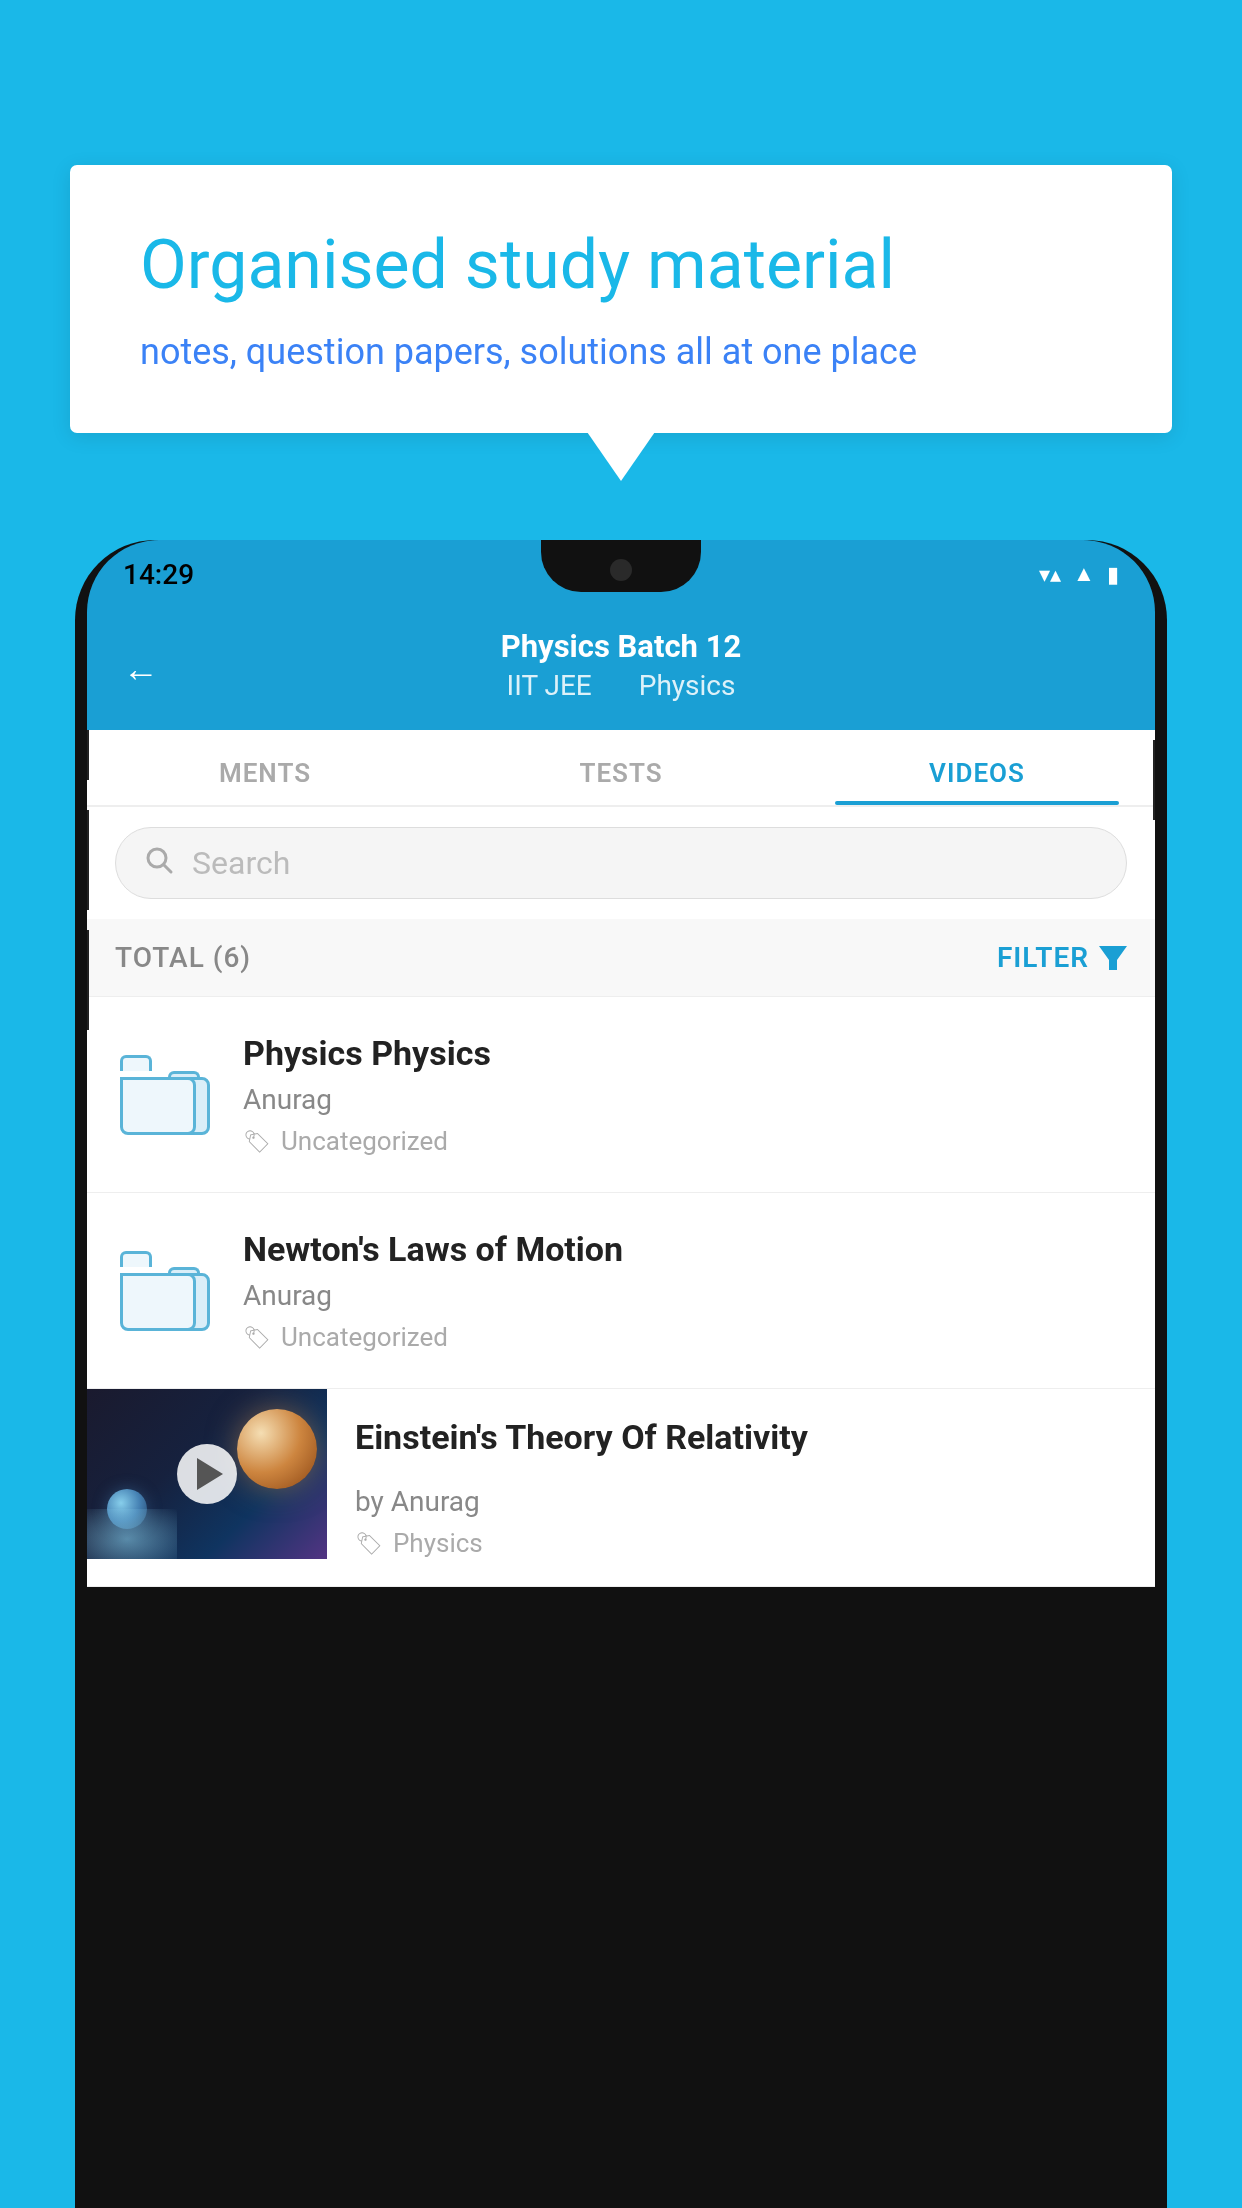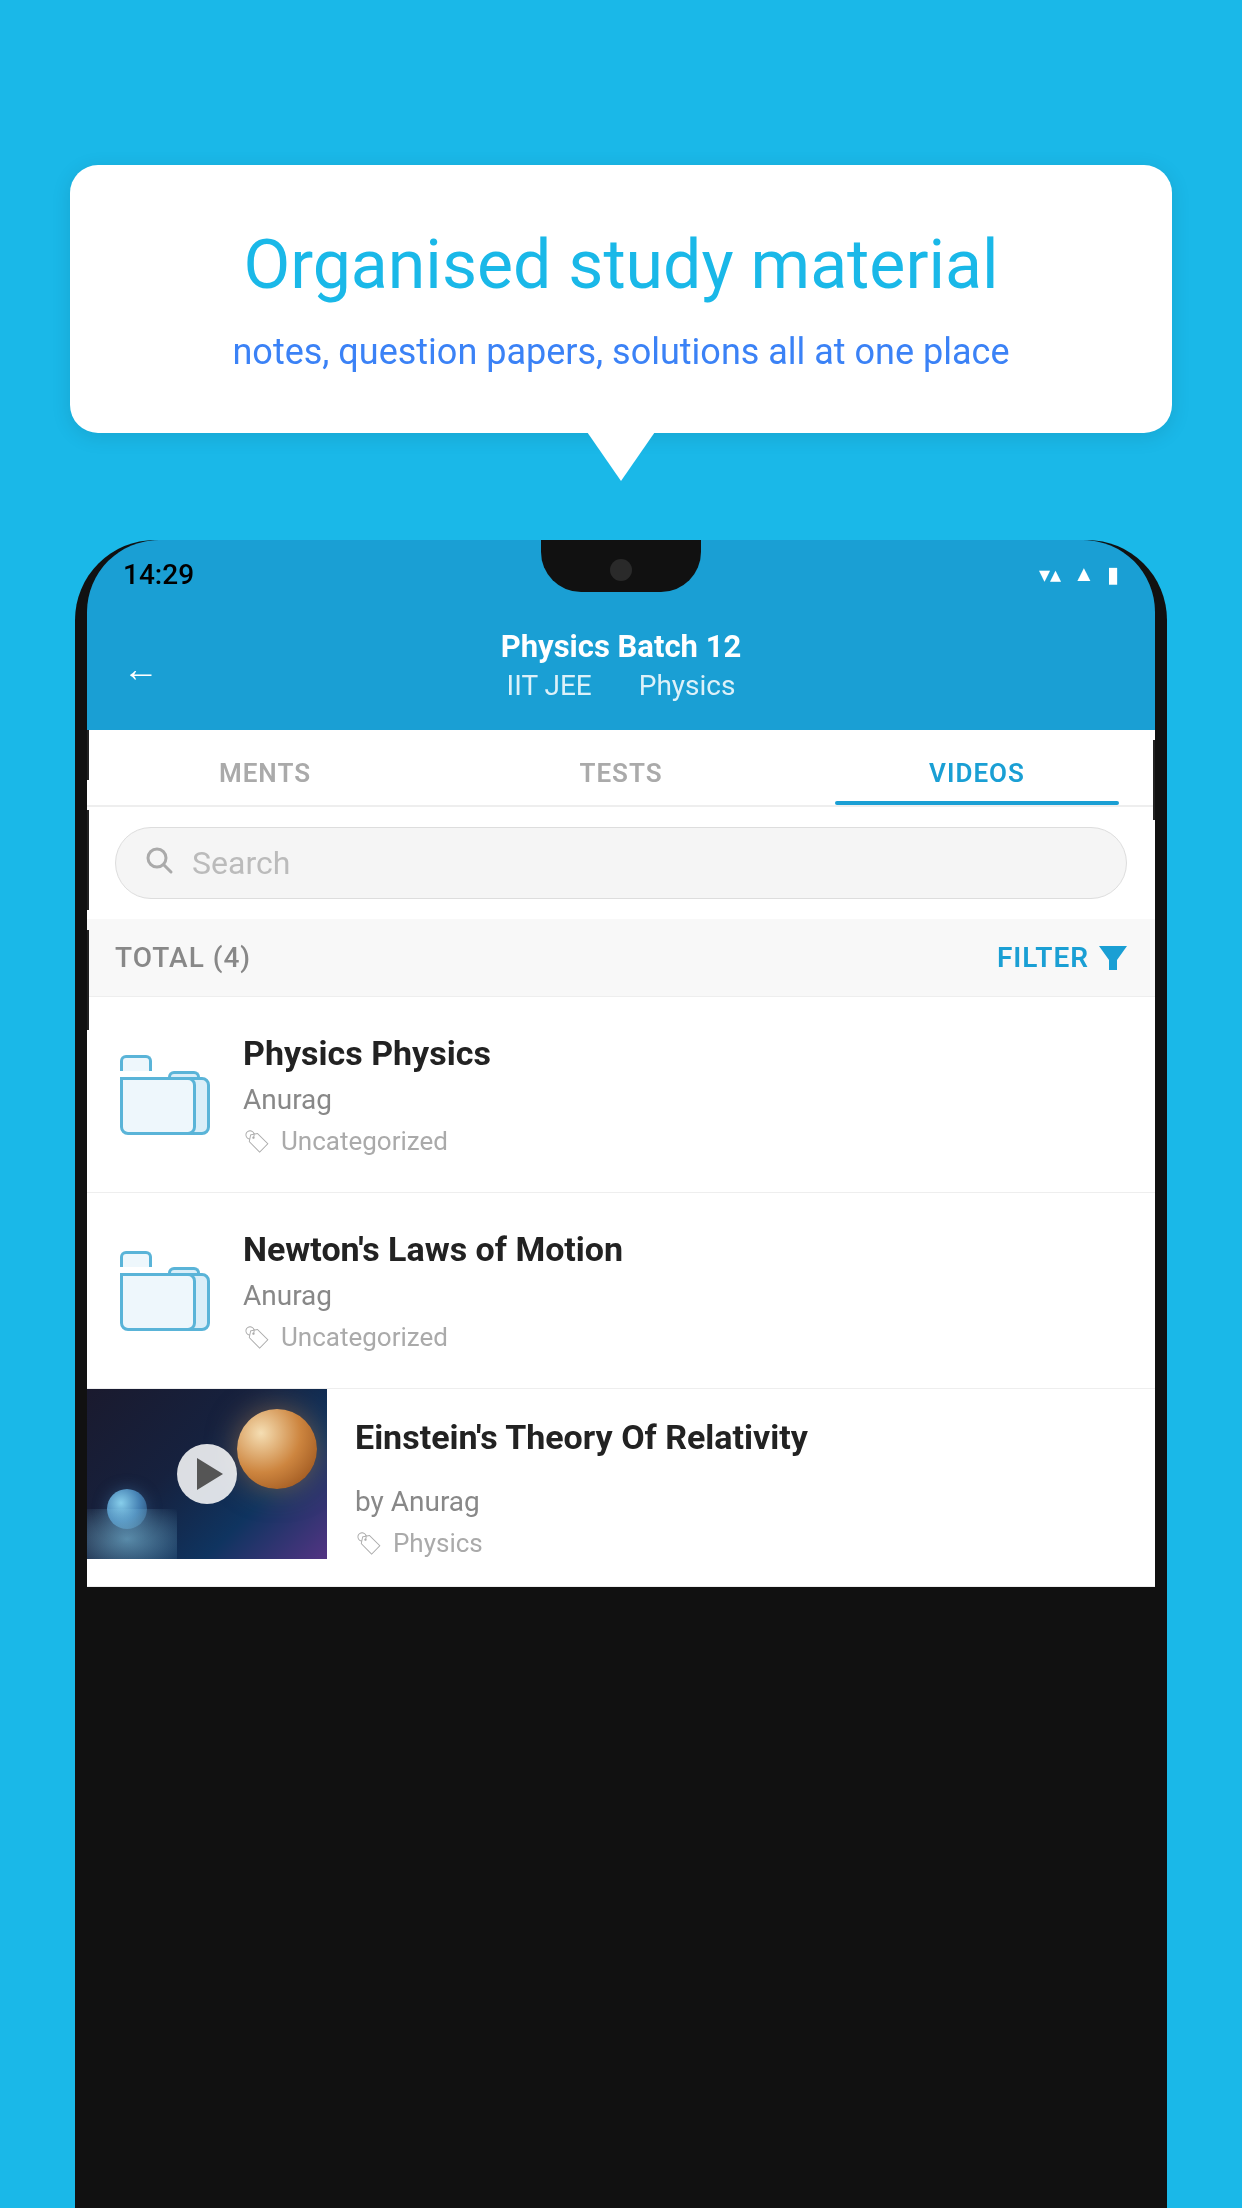--- a/index.html
+++ b/index.html
@@ -14,25 +14,24 @@
 
     
     .speech-bubble-container {
       position: absolute;
       top: 165px;
       left: 70px;
       right: 70px;
     }
     .speech-bubble {
       background: white;
-      border-radius: 28px;
+      border-radius: 7px;
       padding: 60px 70px;
       box-shadow: 0 4px 20px rgba(0,0,0,0.1);
       position: relative;
-      text-align: center;
     }
     .speech-bubble::after {
       content: '';
       position: absolute;
       bottom: -48px;
       left: 50%;
       transform: translateX(-50%);
       width: 0;
       height: 0;
       border-left: 36px solid transparent;
@@ -504,21 +503,21 @@
           <svg width="30" height="30" viewBox="0 0 30 30" fill="none">
             <circle cx="13" cy="13" r="9" stroke="#aaa" stroke-width="3"></circle>
             <line x1="20" y1="20" x2="27" y2="27" stroke="#aaa" stroke-width="3" stroke-linecap="round"></line>
           </svg>
         </span>
         <span class="search-input-text">Search</span>
       </div>
     </div>
 
     <div class="filter-bar">
-      <span class="total-count">TOTAL (4)</span>
+      <span class="total-count">TOTAL (6)</span>
       <div class="filter-btn">
         <span>FILTER</span>
         <svg width="28" height="24" viewBox="0 0 28 24" fill="none">
           <polygon points="0,0 28,0 18,14 18,24 10,24 10,14" fill="#1a9fd4"></polygon>
         </svg>
       </div>
     </div>
 
     <div class="video-list">
 

